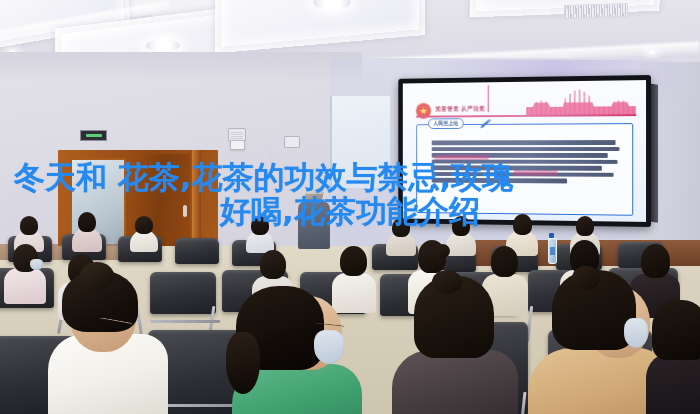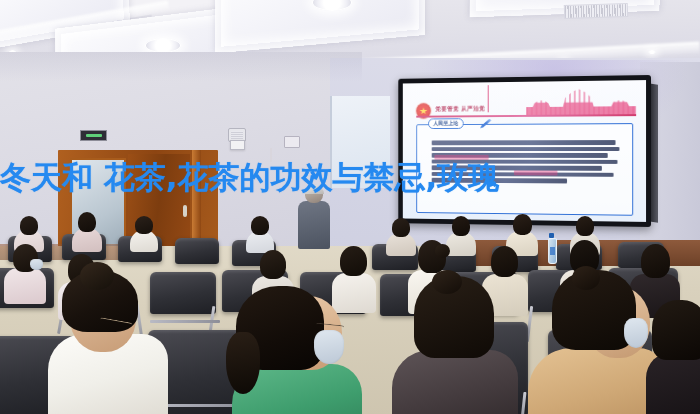--- a/index.html
+++ b/index.html
@@ -318,21 +318,21 @@
   .ov-line{
     font-family:"DejaVu Sans","Liberation Sans",sans-serif;
     font-weight:700;
     color:#2589f0;
     font-size:31px;
     line-height:34px;
     letter-spacing:0px;
     white-space:nowrap;
     text-shadow:0 0 1px rgba(37,137,240,.55);
   }
-  .ov-line.l1{align-self:flex-start;}
+  .ov-line.l1{align-self:flex-start;margin-left:14px;}
   .ov-line.l2{align-self:flex-start;margin-left:14px;}
   .ov-line.l3{align-self:center;}
 </style>
 </head>
 <body>
 
 <div id="stage">
 
   <div class="blurlayer">
 
@@ -583,15 +583,16 @@
     <div class="person" style="left:646px;top:300px;width:70px;height:118px;">
       <div class="p-body" style="left:0;top:52px;width:70px;height:70px;background:linear-gradient(165deg,#2a2327,#151114);border-radius:26px 20px 4px 4px;"></div>
       <div class="p-hair" style="left:6px;top:0;width:56px;height:60px;background:linear-gradient(160deg,#221a13,#0b0704);border-radius:46% 46% 26% 26%;"></div>
     </div>
 
     <div class="grade"></div>
   </div>
 
   <div class="overlay">
     <div class="ov-line l1">冬天和 花茶,花茶的功效与禁忌,玫瑰</div>
+    <div class="ov-line l3">好喝,花茶功能介绍</div>
   </div>
 
 </div>
 
 </body></html>

